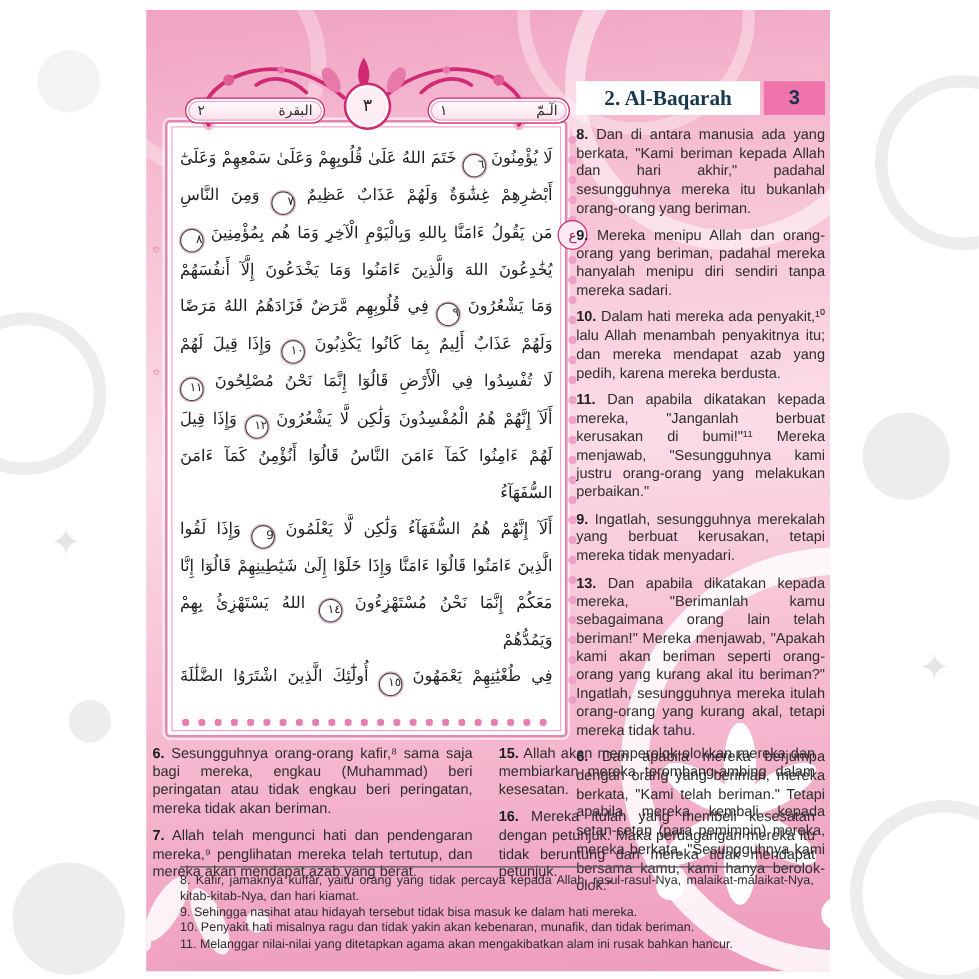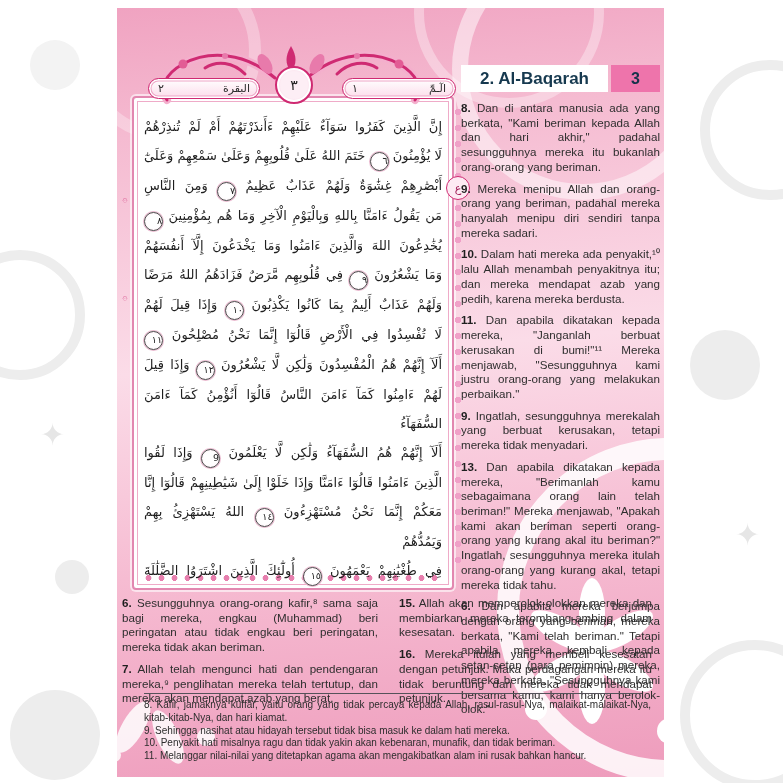--- a/index.html
+++ b/index.html
@@ -54,21 +54,21 @@
     background-image:radial-gradient(circle 5.5px at 4px 8px,#ef9ec6 58%,rgba(239,158,198,0) 62%);
     background-size:13px 16px;background-repeat:repeat-y;}
   .ruku{position:absolute;left:329px;top:168px;width:22px;height:22px;border-radius:50%;z-index:3;
     background:#fdeaf3;border:1.5px solid #cf2a72;display:flex;align-items:center;justify-content:center;}
   .ruku span{font-family:"DejaVu Sans",sans-serif;font-size:11px;color:#a01b56;}
   .mmark{position:absolute;left:2px;width:12px;height:24px;z-index:3;color:#d8568f;font-size:9px;line-height:11px;
     text-align:center;font-family:"DejaVu Sans",sans-serif;}
 
   
   .surah-box{position:absolute;left:344px;top:57px;width:147px;height:27px;background:#ffffff;z-index:3;
-    display:flex;align-items:center;justify-content:center;font-weight:bold;font-size:17px;color:#16394f;}
+    display:flex;align-items:center;justify-content:center;font-weight:bold;font-size:17px;color:#16394f;font-family:Liberation Serif, serif;}
   .pn-box{position:absolute;left:494px;top:57px;width:49px;height:27px;background:#ee74ab;z-index:3;
     display:flex;align-items:center;justify-content:center;font-weight:bold;font-size:16px;color:#16324a;}
   .trans-col{position:absolute;left:344px;top:93px;width:199px;z-index:3;}
   .verse{margin:0 0 7px 0;font-size:11.6px;line-height:1.27;color:#2e2e2e;text-align:justify;}
   .vnum{font-weight:bold;color:#1f1f1f;}
   .bl-col{position:absolute;left:5px;top:588px;width:256px;z-index:3;}
   .br-col{position:absolute;left:282px;top:588px;width:253px;z-index:3;}
   .divider{position:absolute;left:27px;top:685px;width:498px;height:1px;background:#55525a;z-index:3;}
   .footnotes{position:absolute;left:27px;top:691px;width:507px;z-index:3;
     font-size:10px;line-height:1.28;color:#2d2d2d;}
@@ -112,21 +112,20 @@
 
     <div class="pdeco" style="left:-15px;top:660px;width:160px;height:120px;opacity:.85;">
       <div class="petal" style="left:20px;top:30px;width:22px;height:58px;transform:rotate(30deg);"></div>
       <div class="petal" style="left:55px;top:40px;width:22px;height:58px;transform:rotate(-25deg);"></div>
       <div class="dot" style="left:95px;top:60px;width:18px;height:18px;"></div>
       <div class="dot" style="left:5px;top:80px;width:14px;height:14px;"></div>
     </div>
 
     <div class="frame">
       <div class="arabic-wrap" id="arabic-lines">
-          <div class="aline">إِنَّ الَّذِينَ كَفَرُوا سَوَآءٌ عَلَيْهِمْ ءَأَنذَرْتَهُمْ أَمْ لَمْ تُنذِرْهُمْ</div>
           <div class="aline">لَا يُؤْمِنُونَ <span class="ayah">٦</span> خَتَمَ اللهُ عَلَىٰ قُلُوبِهِمْ وَعَلَىٰ سَمْعِهِمْ وَعَلَىٰٓ</div>
           <div class="aline">أَبْصَٰرِهِمْ غِشَٰوَةٌ وَلَهُمْ عَذَابٌ عَظِيمٌ <span class="ayah">٧</span> وَمِنَ النَّاسِ</div>
           <div class="aline">مَن يَقُولُ ءَامَنَّا بِاللهِ وَبِالْيَوْمِ الْآخِرِ وَمَا هُم بِمُؤْمِنِينَ <span class="ayah">٨</span></div>
           <div class="aline">يُخَٰدِعُونَ اللهَ وَالَّذِينَ ءَامَنُوا وَمَا يَخْدَعُونَ إِلَّآ أَنفُسَهُمْ</div>
           <div class="aline">وَمَا يَشْعُرُونَ <span class="ayah">٩</span> فِي قُلُوبِهِم مَّرَضٌ فَزَادَهُمُ اللهُ مَرَضًا</div>
           <div class="aline">وَلَهُمْ عَذَابٌ أَلِيمٌ بِمَا كَانُوا يَكْذِبُونَ <span class="ayah">١٠</span> وَإِذَا قِيلَ لَهُمْ</div>
           <div class="aline">لَا تُفْسِدُوا فِي الْأَرْضِ قَالُوٓا إِنَّمَا نَحْنُ مُصْلِحُونَ <span class="ayah">١١</span></div>
           <div class="aline">أَلَآ إِنَّهُمْ هُمُ الْمُفْسِدُونَ وَلَٰكِن لَّا يَشْعُرُونَ <span class="ayah">١٢</span> وَإِذَا قِيلَ</div>
           <div class="aline">لَهُمْ ءَامِنُوا كَمَآ ءَامَنَ النَّاسُ قَالُوٓا أَنُؤْمِنُ كَمَآ ءَامَنَ السُّفَهَآءُ</div>
           <div class="aline">أَلَآ إِنَّهُمْ هُمُ السُّفَهَآءُ وَلَٰكِن لَّا يَعْلَمُونَ <span class="ayah">9</span> وَإِذَا لَقُوا</div>

